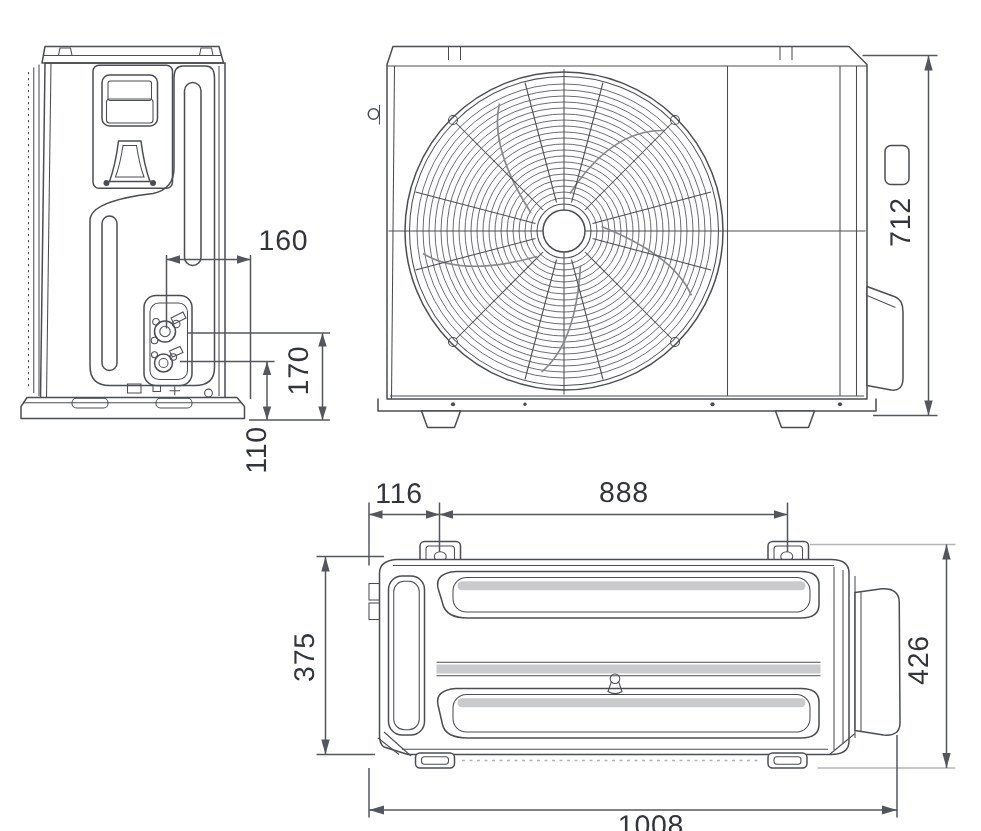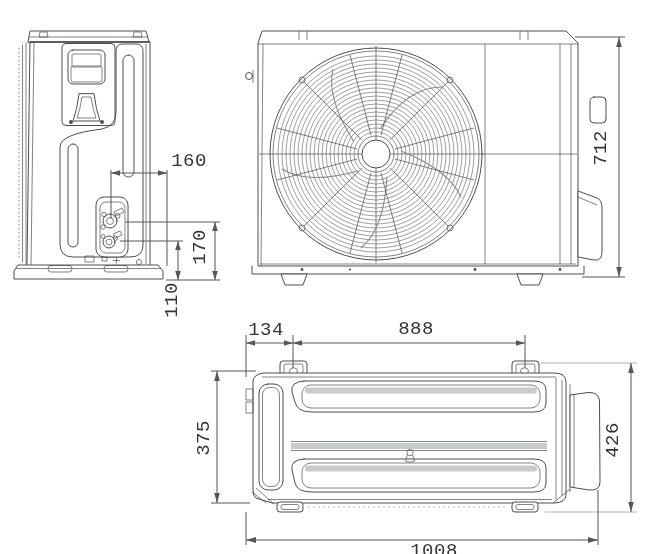--- a/index.html
+++ b/index.html
@@ -1,17 +1,17 @@
 <!DOCTYPE html>
 <html style="--line: #4a4e54; --dim-line: #53575d; --text: #32363c; --shade: #c9cacb; --light-line: #b3b4b6; --background: #ffffff;"><head>
 <meta charset="utf-8">
 <style>
   html,body{margin:0;padding:0;background:#fff;}
   .stage{position:relative;width:654px;height:554px;background:#fff;overflow:hidden;
-         font-family:Liberation Mono, monospace;}
+         font-family:Liberation Sans, sans-serif;}
   .stage svg{position:absolute;left:0;top:0;}
   .dimtxt{position:absolute;font-size:19px;color:var(--text,#32363c);letter-spacing:.5px;
           transform:translate(-50%,-50%);white-space:nowrap;line-height:1;}
   .dimtxt.rot{transform:translate(-50%,-50%) rotate(-90deg);}
   .ln {fill:none;stroke:var(--line,#4a4e54);stroke-width:1;stroke-linejoin:round;stroke-linecap:round;}
   .lnf{fill:#ffffff;stroke:var(--line,#4a4e54);stroke-width:1;stroke-linejoin:round;}
   .lnt{fill:none;stroke:var(--line,#4a4e54);stroke-width:.7;}
   .dm {fill:none;stroke:var(--dim-line,#53575d);stroke-width:1;}
   .ar {fill:var(--dim-line,#53575d);stroke:none;}
   .sh {fill:var(--shade,#c9cacb);stroke:none;}
@@ -296,19 +296,19 @@
       <path class="ar" d="M 246,540 l 10,-3 v 6 Z"></path>
       <path class="ar" d="M 598,540 l -10,-3 v 6 Z"></path>
     </g>
   </g>
 </svg>
 
 <span class="dimtxt" style="left:189px;top:161px;" data-name="dim-label-valve-to-edge">160</span>
 <span class="dimtxt rot" style="left:200px;top:247px;" data-name="dim-label-upper-valve">170</span>
 <span class="dimtxt rot" style="left:172px;top:300px;" data-name="dim-label-lower-valve">110</span>
 <span class="dimtxt rot" style="left:601px;top:148px;" data-name="dim-label-overall-height">712</span>
-<span class="dimtxt" style="left:266px;top:330px;" data-name="dim-label-edge-to-hole">134</span>
+<span class="dimtxt" style="left:266px;top:330px;" data-name="dim-label-edge-to-hole">116</span>
 <span class="dimtxt" style="left:416px;top:329px;" data-name="dim-label-hole-spacing">888</span>
 <span class="dimtxt rot" style="left:204px;top:438px;" data-name="dim-label-body-depth">375</span>
 <span class="dimtxt rot" style="left:613px;top:440px;" data-name="dim-label-overall-depth">426</span>
 <span class="dimtxt" style="left:434px;top:551px;text-align:center;" data-name="dim-label-overall-width">1008</span>
 
 </div>
 
 </body></html>

